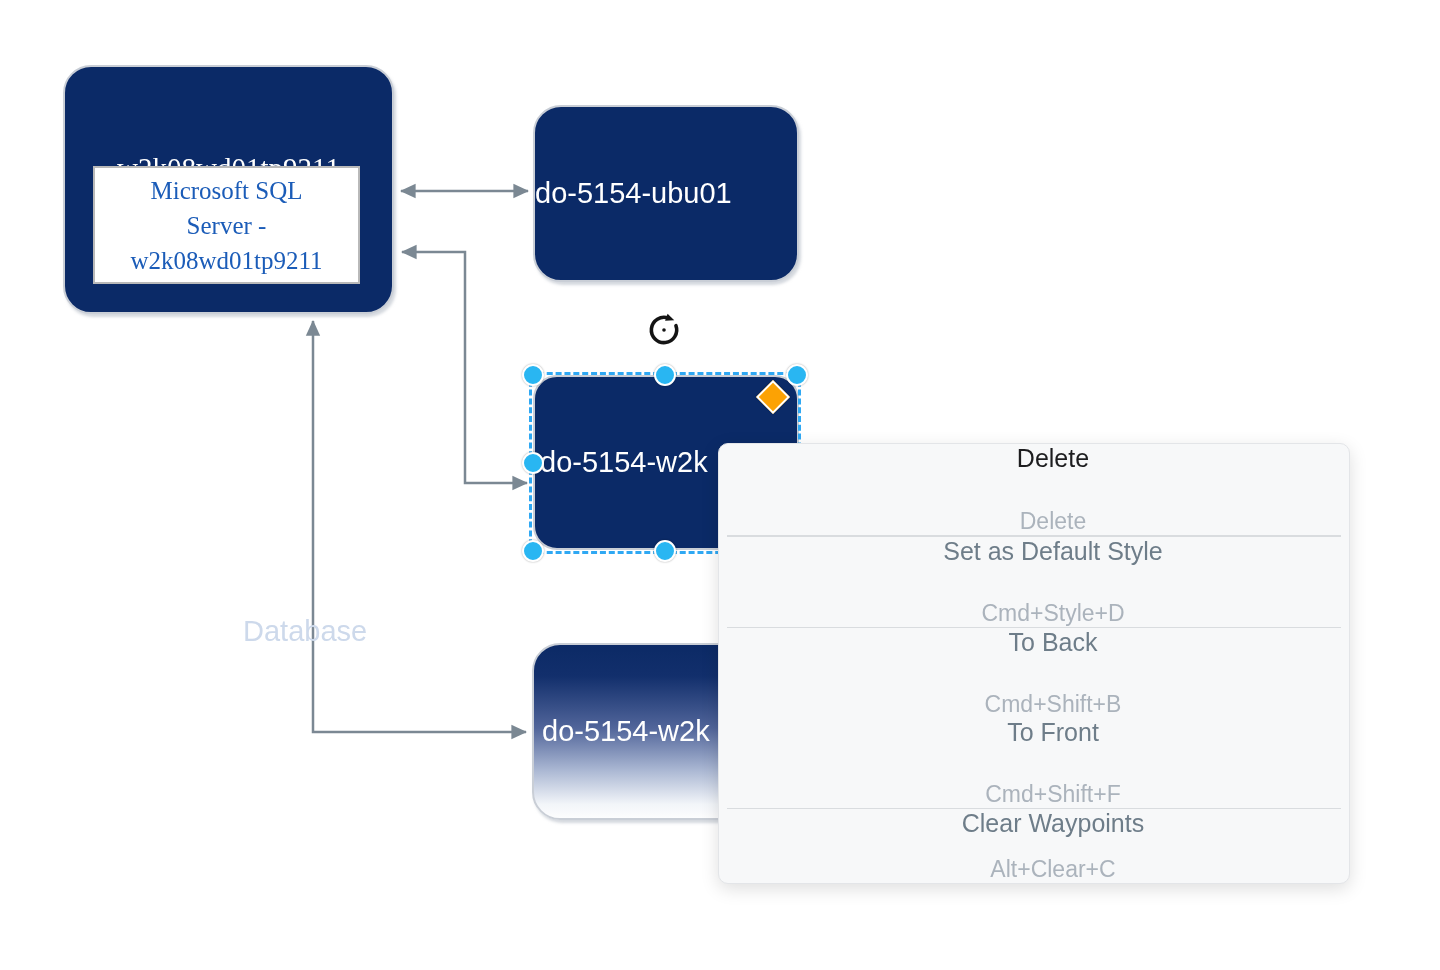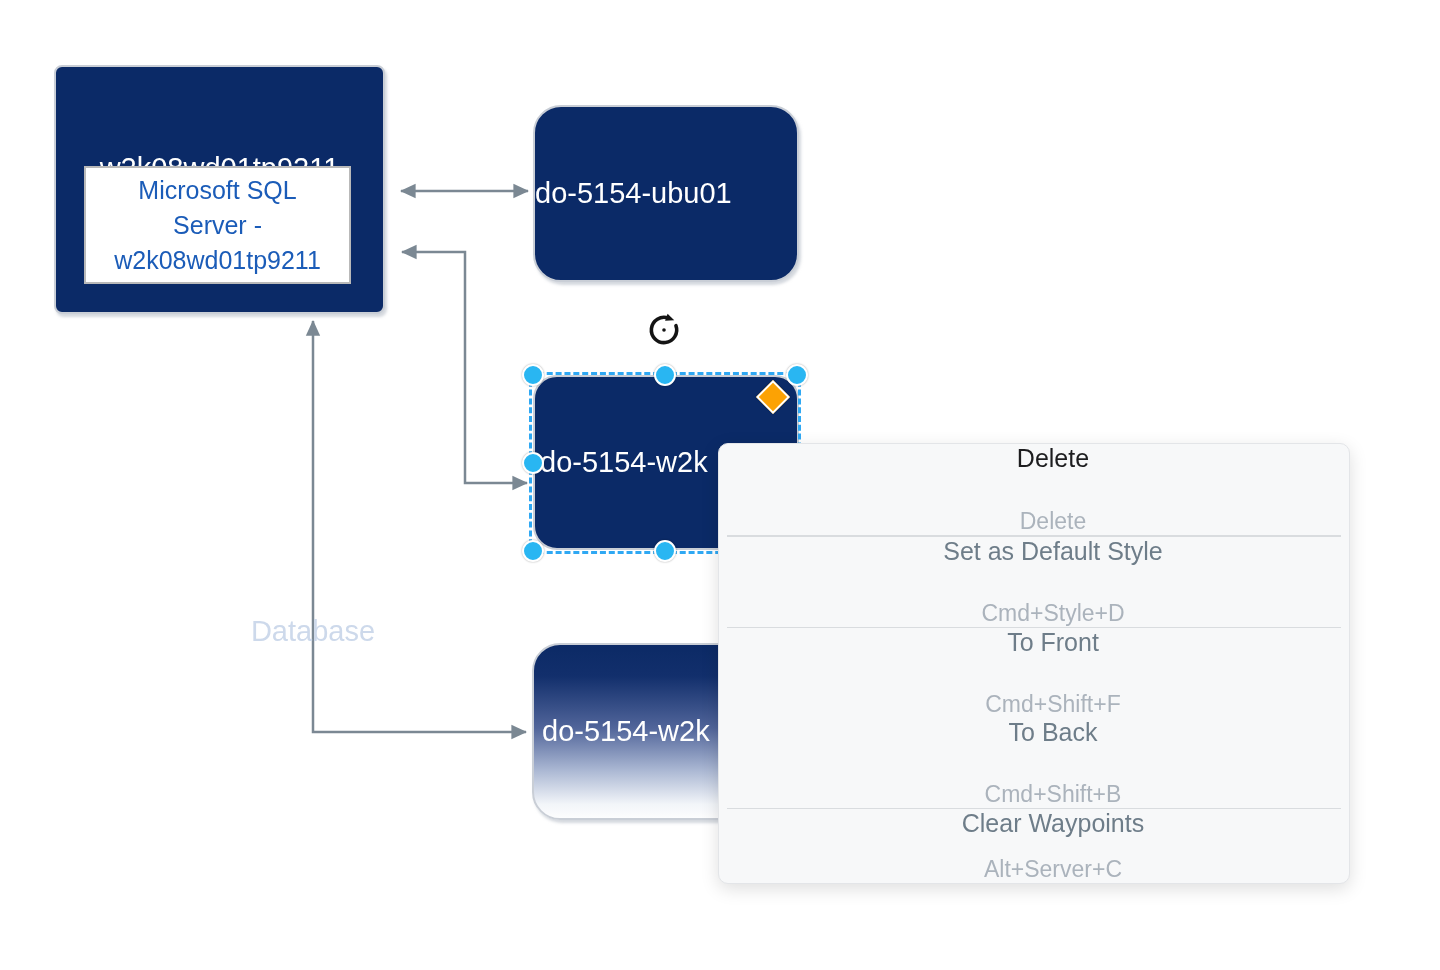--- a/index.html
+++ b/index.html
@@ -18,22 +18,22 @@
   .node{
     position:absolute;z-index:2;
     background:#0b2a67;
     border:2.5px solid #c9ced6;
     border-radius:28px;
     box-shadow:2px 3px 3px rgba(176,184,194,0.55);
     color:#ffffff;
     display:flex;align-items:center;justify-content:flex-start;
     font-size:29px;
   }
-  .node-sql{left:54px;top:65px;width:327px;height:245px;border-radius:8px;
-    justify-content:flex-start;align-items:flex-start;}
+  .node-sql{left:63px;top:65px;width:327px;height:245px;border-radius:28px;
+    justify-content:flex-start;align-items:flex-start;font-family:Liberation Serif, serif;}
   .node-sql .title{
     position:absolute;left:0;right:0;top:85px;text-align:center;
     font-size:29px;color:#ffffff;
   }
   .node-sql .inner{
     position:absolute;left:28px;top:99px;width:267px;height:118px;
     background:#ffffff;border:2px solid #b9b9b9;
     color:#1b5cb8;font-size:25px;line-height:35px;text-align:center;
     display:flex;align-items:center;justify-content:center;
     padding:2px 26px;box-sizing:border-box;
@@ -59,21 +59,21 @@
   .diamond{
     position:absolute;z-index:4;left:761px;top:385px;width:20px;height:20px;
     background:#fca204;border:2px solid #ffffff;transform:rotate(45deg);
     box-shadow:0 0 2px rgba(0,0,0,0.3);
   }
   .rotate{position:absolute;z-index:4;left:645px;top:311px;width:38px;height:38px;}
 
   
   .edge-label{
     position:absolute;z-index:2;left:243px;top:615px;width:140px;
-    text-align:center;font-size:29px;color:#cdd9eb;
+    text-align:left;font-size:29px;color:#cdd9eb;
   }
 
   
   .ctx-menu{
     position:absolute;z-index:10;left:718px;top:443px;width:632px;height:441px;
     background:#f7f8f9;border:1px solid #e3e5e8;border-radius:10px;
     box-shadow:0 5px 18px rgba(0,0,0,0.13);
     box-sizing:border-box;
     display:flex;flex-direction:column;
     overflow:hidden;
@@ -146,27 +146,27 @@
       <span class="sc">Delete</span>
     </div>
     <div class="ctx-sep"></div>
     <div class="ctx-sep"></div>
     <div class="ctx-item h75">
       <span class="lab">Set as Default Style</span>
       <span class="sc">Cmd+Style+D</span>
     </div>
     <div class="ctx-sep"></div>
     <div class="ctx-item h75">
+      <span class="lab">To Back</span>
+      <span class="sc">Cmd+Shift+B</span>
+    </div>
+    <div class="ctx-item h75">
       <span class="lab">To Front</span>
       <span class="sc">Cmd+Shift+F</span>
-    </div>
-    <div class="ctx-item h75">
-      <span class="lab">To Back</span>
-      <span class="sc">Cmd+Shift+B</span>
     </div>
     <div class="ctx-sep"></div>
     <div class="ctx-item h62">
       <span class="lab">Clear Waypoints</span>
-      <span class="sc">Alt+Server+C</span>
+      <span class="sc">Alt+Clear+C</span>
     </div>
   </div>
 
 </div>
 
 </body></html>

